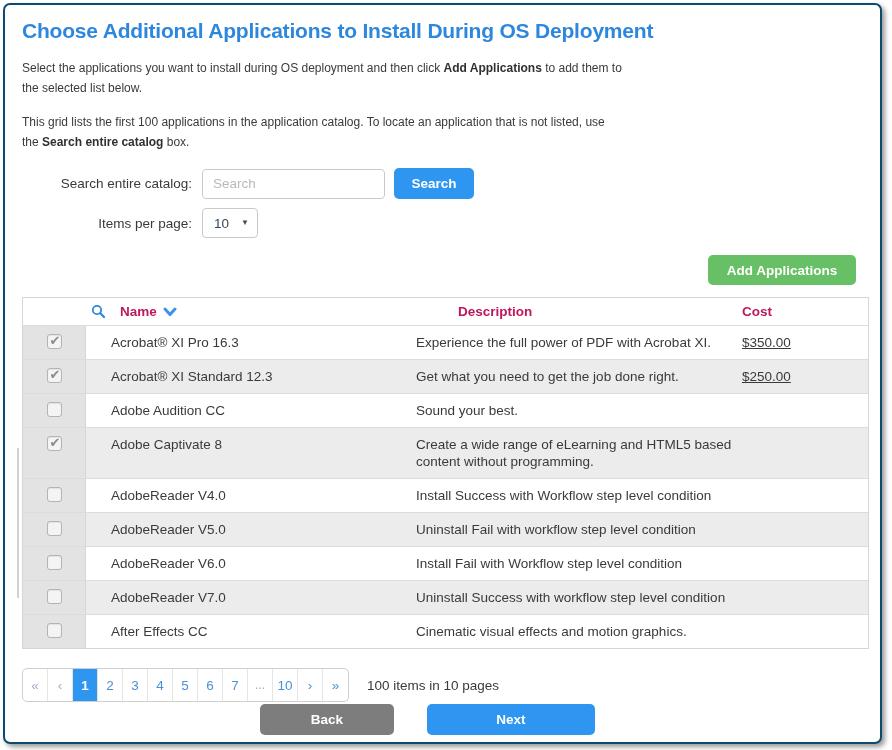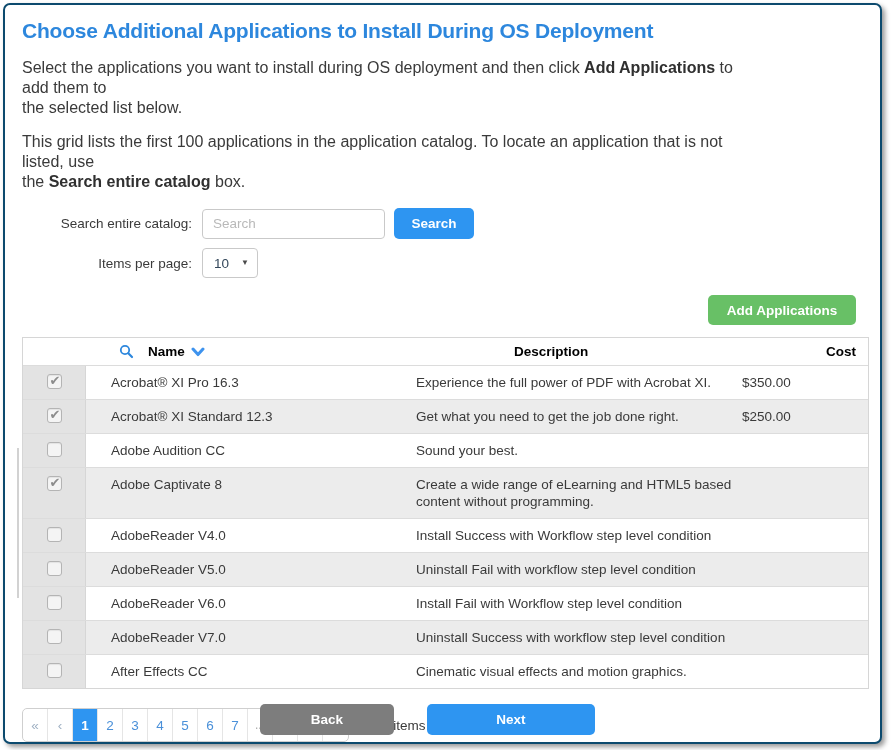--- a/index.html
+++ b/index.html
@@ -7,21 +7,21 @@
        -webkit-font-smoothing:antialiased;}
   *{box-sizing:border-box;}
 
   .window{position:absolute;left:3px;top:3px;width:879px;height:741px;background:#fff;
           border:2px solid #0c4a6e;border-radius:7px;box-shadow:3px 3px 5px rgba(0,0,0,.40);
           color:#3a3a3a;overflow:hidden;}
   .content{padding:10px 11px 0 17px;}
 
   .page-title{font-size:21px;font-weight:bold;color:#2d87dd;margin:4px 0 15px 0;letter-spacing:-.2px;}
 
-  .para{font-size:16px;line-height:20px;margin:0 0 14px 0;color:#3a3a3a;max-width:740px;}
+  .para{font-size:12px;line-height:20px;margin:0 0 14px 0;color:#3a3a3a;max-width:740px;}
   .para b{color:#303030;}
 
   .form-area{margin-top:16px;}
   .form-row{display:flex;align-items:center;margin-bottom:9px;}
   .form-label{width:170px;text-align:right;margin-right:10px;font-size:13.5px;color:#3a3a3a;}
   .search-input{width:183px;height:30px;border:1px solid #c9c9c9;border-radius:4px;
                 padding:0 10px;font-size:13.5px;color:#444;font-family:inherit;outline:none;}
   .search-input::placeholder{color:#b9b9b9;}
   .btn{border:none;border-radius:5px;color:#fff;font-weight:bold;font-size:13.5px;
        font-family:inherit;cursor:pointer;display:flex;align-items:center;justify-content:center;}
@@ -29,34 +29,34 @@
   .select{width:56px;height:30px;border:1px solid #c9c9c9;border-radius:4px;background:#fff;
           display:flex;align-items:center;justify-content:space-between;padding:0 8px 0 11px;cursor:pointer;}
   .select .val{font-size:13.5px;color:#33475b;}
   .select .caret{font-size:8px;color:#4a4a4a;line-height:1;}
 
   .add-row{display:flex;justify-content:flex-end;padding-right:13px;margin:17px 0 12px 0;}
   .btn-add{width:148px;height:30px;background:#68c066;}
 
   .grid{border:1px solid #d6d6d6;font-size:13.5px;background:#fff;}
   .grid-header{display:grid;grid-template-columns:63px 325px 330px 1fr;align-items:center;
-               min-height:27px;font-weight:bold;color:#000000;background:#fff;gap:28px;}
+               min-height:27px;font-weight:bold;color:#be185d;background:#fff;}
   .h-name{display:flex;align-items:center;padding-left:5px;cursor:pointer;}
   .h-name .maglite{margin-right:14px;display:flex;align-items:center;}
   .h-name .sort{margin-left:6px;display:flex;align-items:center;}
   .h-desc{padding-left:5px;margin-left:42px;}
   .h-cost{padding-left:1px;}
 
   .row{display:grid;grid-template-columns:63px 325px 330px 1fr;border-top:1px solid #dcdcdc;background:#fff;}
   .row.alt{background:#ececec;}
   .cell{padding:8px 8px 8px 5px;line-height:17px;color:#3a3a3a;}
   .cell-check{background:#e3e3e3;border-right:1px solid #d6d6d6;display:flex;
               justify-content:center;align-items:flex-start;padding:8px 0 7px 0;}
   .cell-name{padding-left:25px;}
-  .cell-cost{padding-left:1px;}
+  .cell-cost{padding-left:1px;text-decoration:underline;}
 
   .checkbox{width:15px;height:15px;border:1px solid #b4b4b4;border-radius:3px;background:#f4f4f4;
             position:relative;box-shadow:inset 0 1px 1px rgba(0,0,0,.07);cursor:pointer;}
   .checkbox.checked::after{content:"\2714";position:absolute;left:2px;top:-3px;
             font-size:13px;color:#8c8c8c;}
 
   .pagination-row{display:flex;align-items:center;margin-top:19px;}
   .pager{display:flex;border:1px solid #cfcfcf;border-radius:5px;overflow:hidden;background:#fff;}
   .page-cell{width:25px;height:32px;display:flex;align-items:center;justify-content:center;
              font-size:13.5px;color:#4a90d9;border-right:1px solid #e5e5e5;cursor:pointer;}

